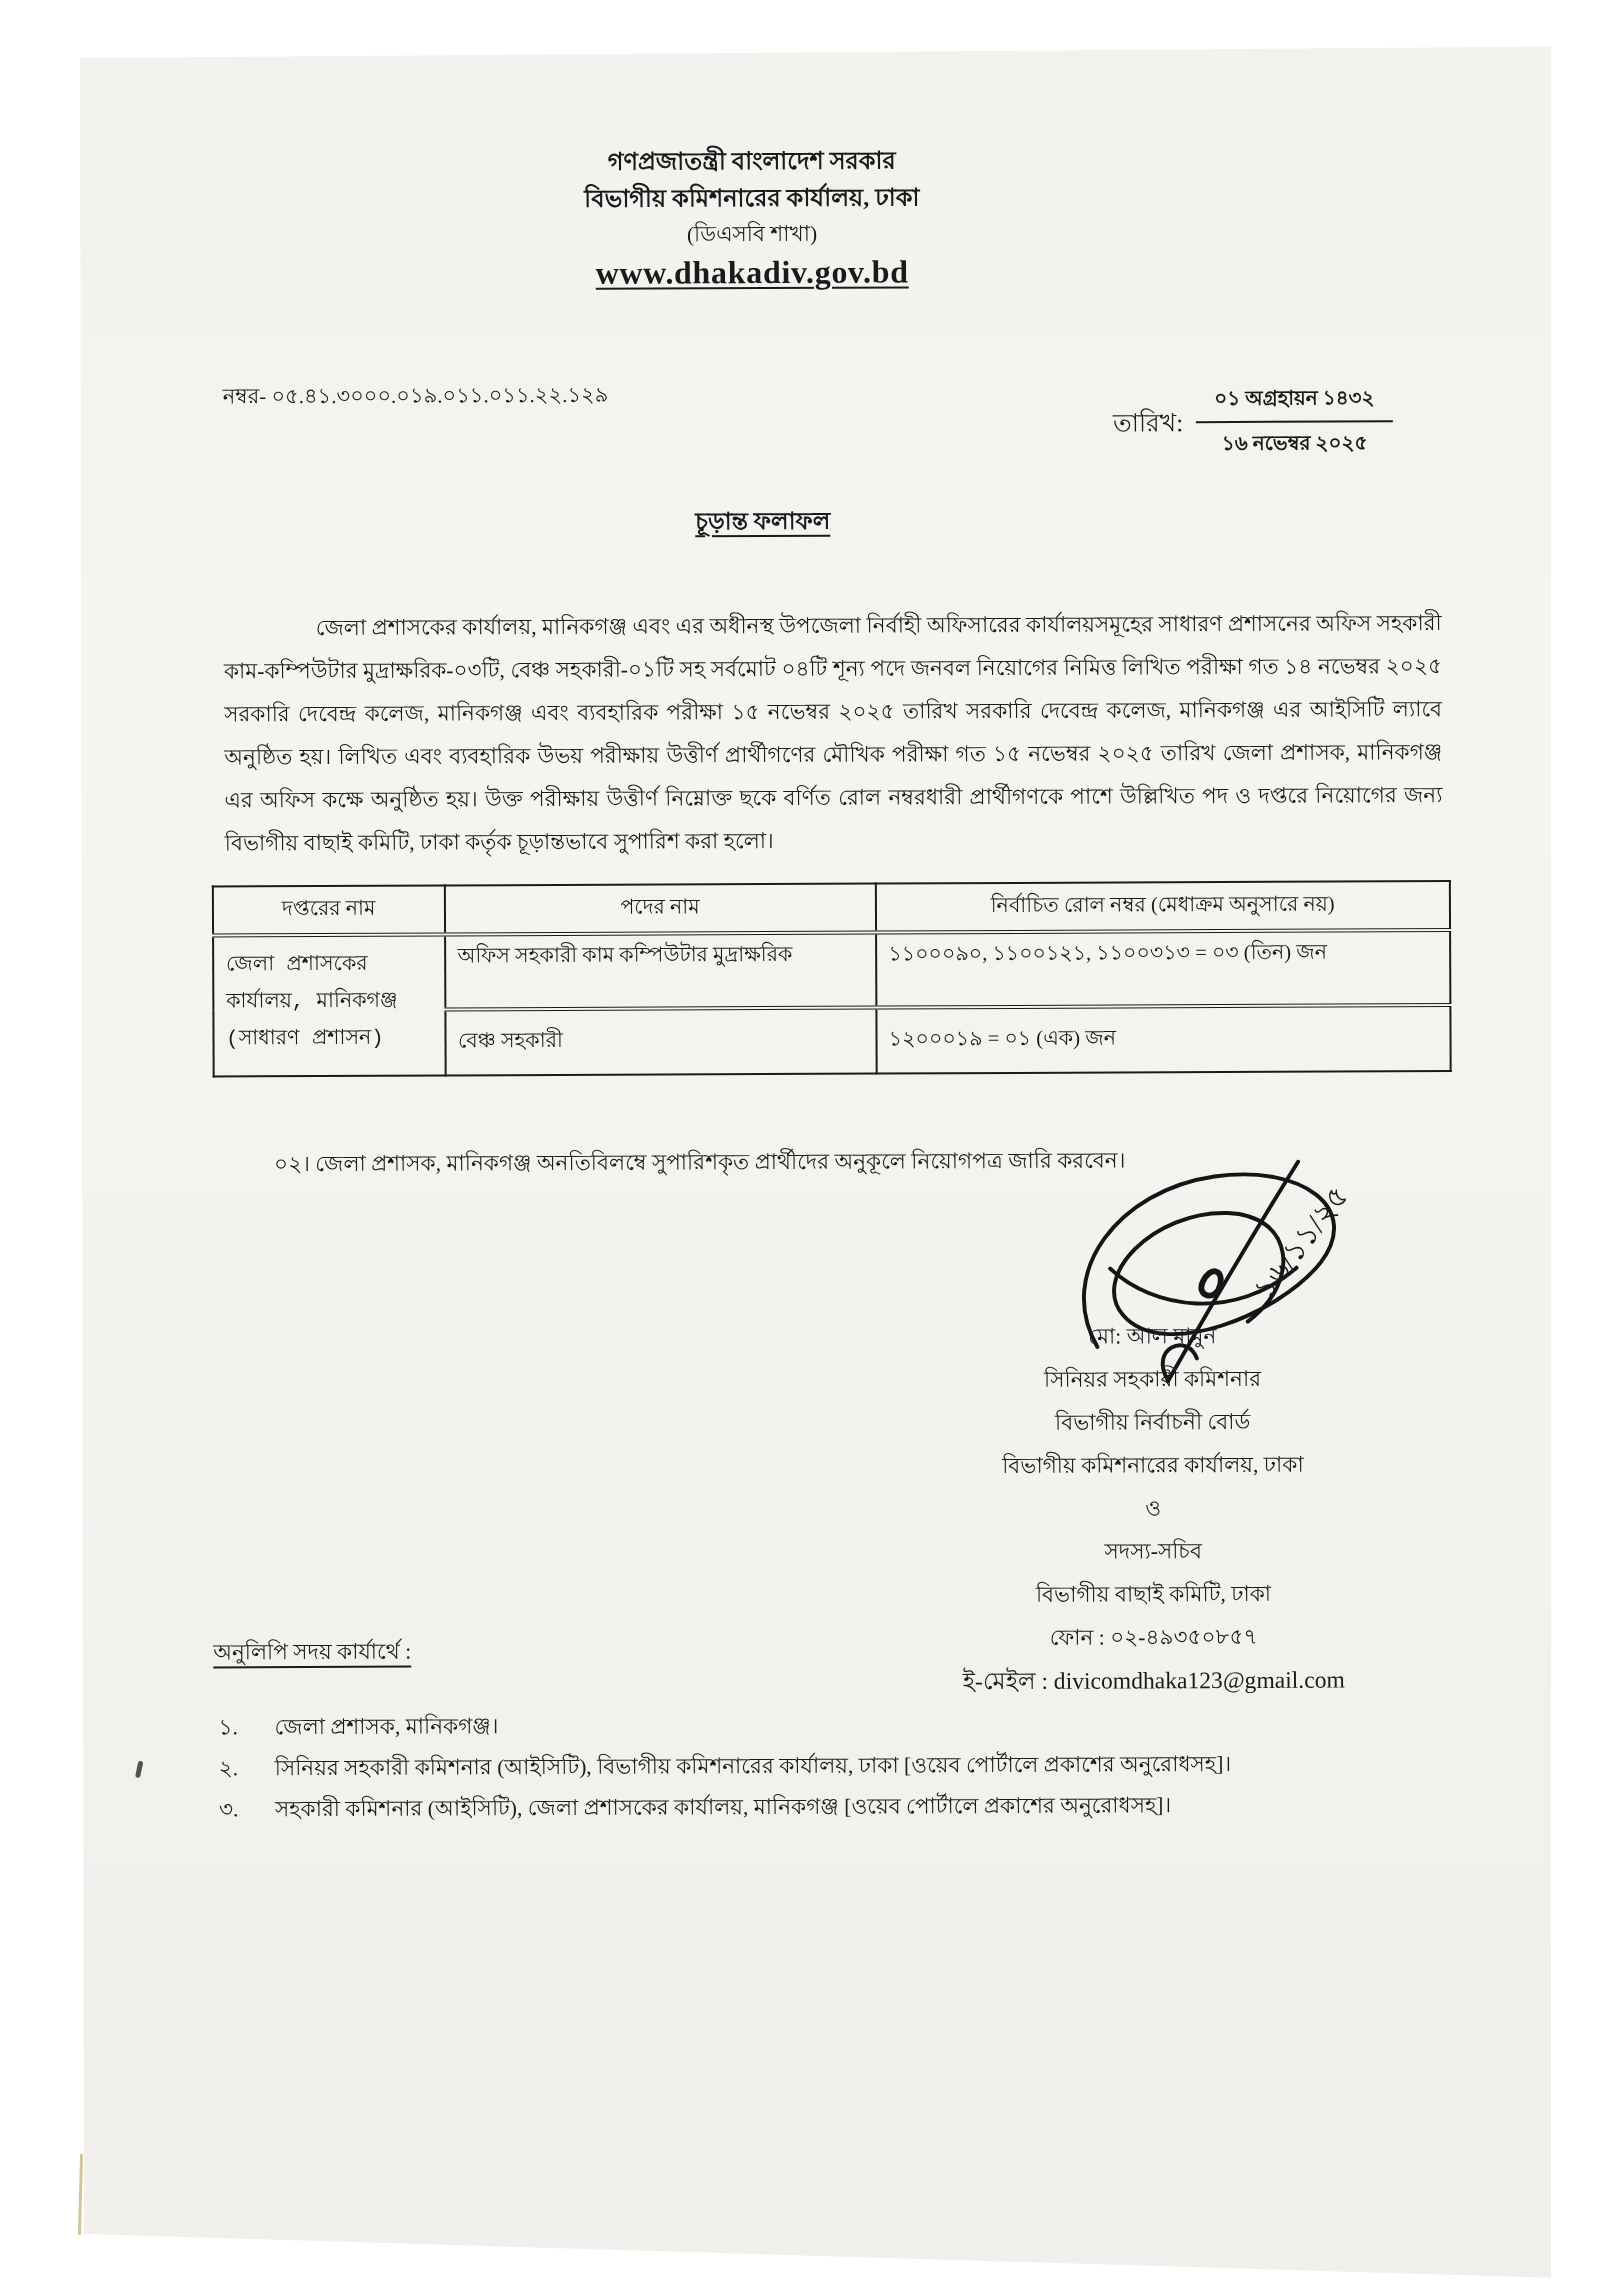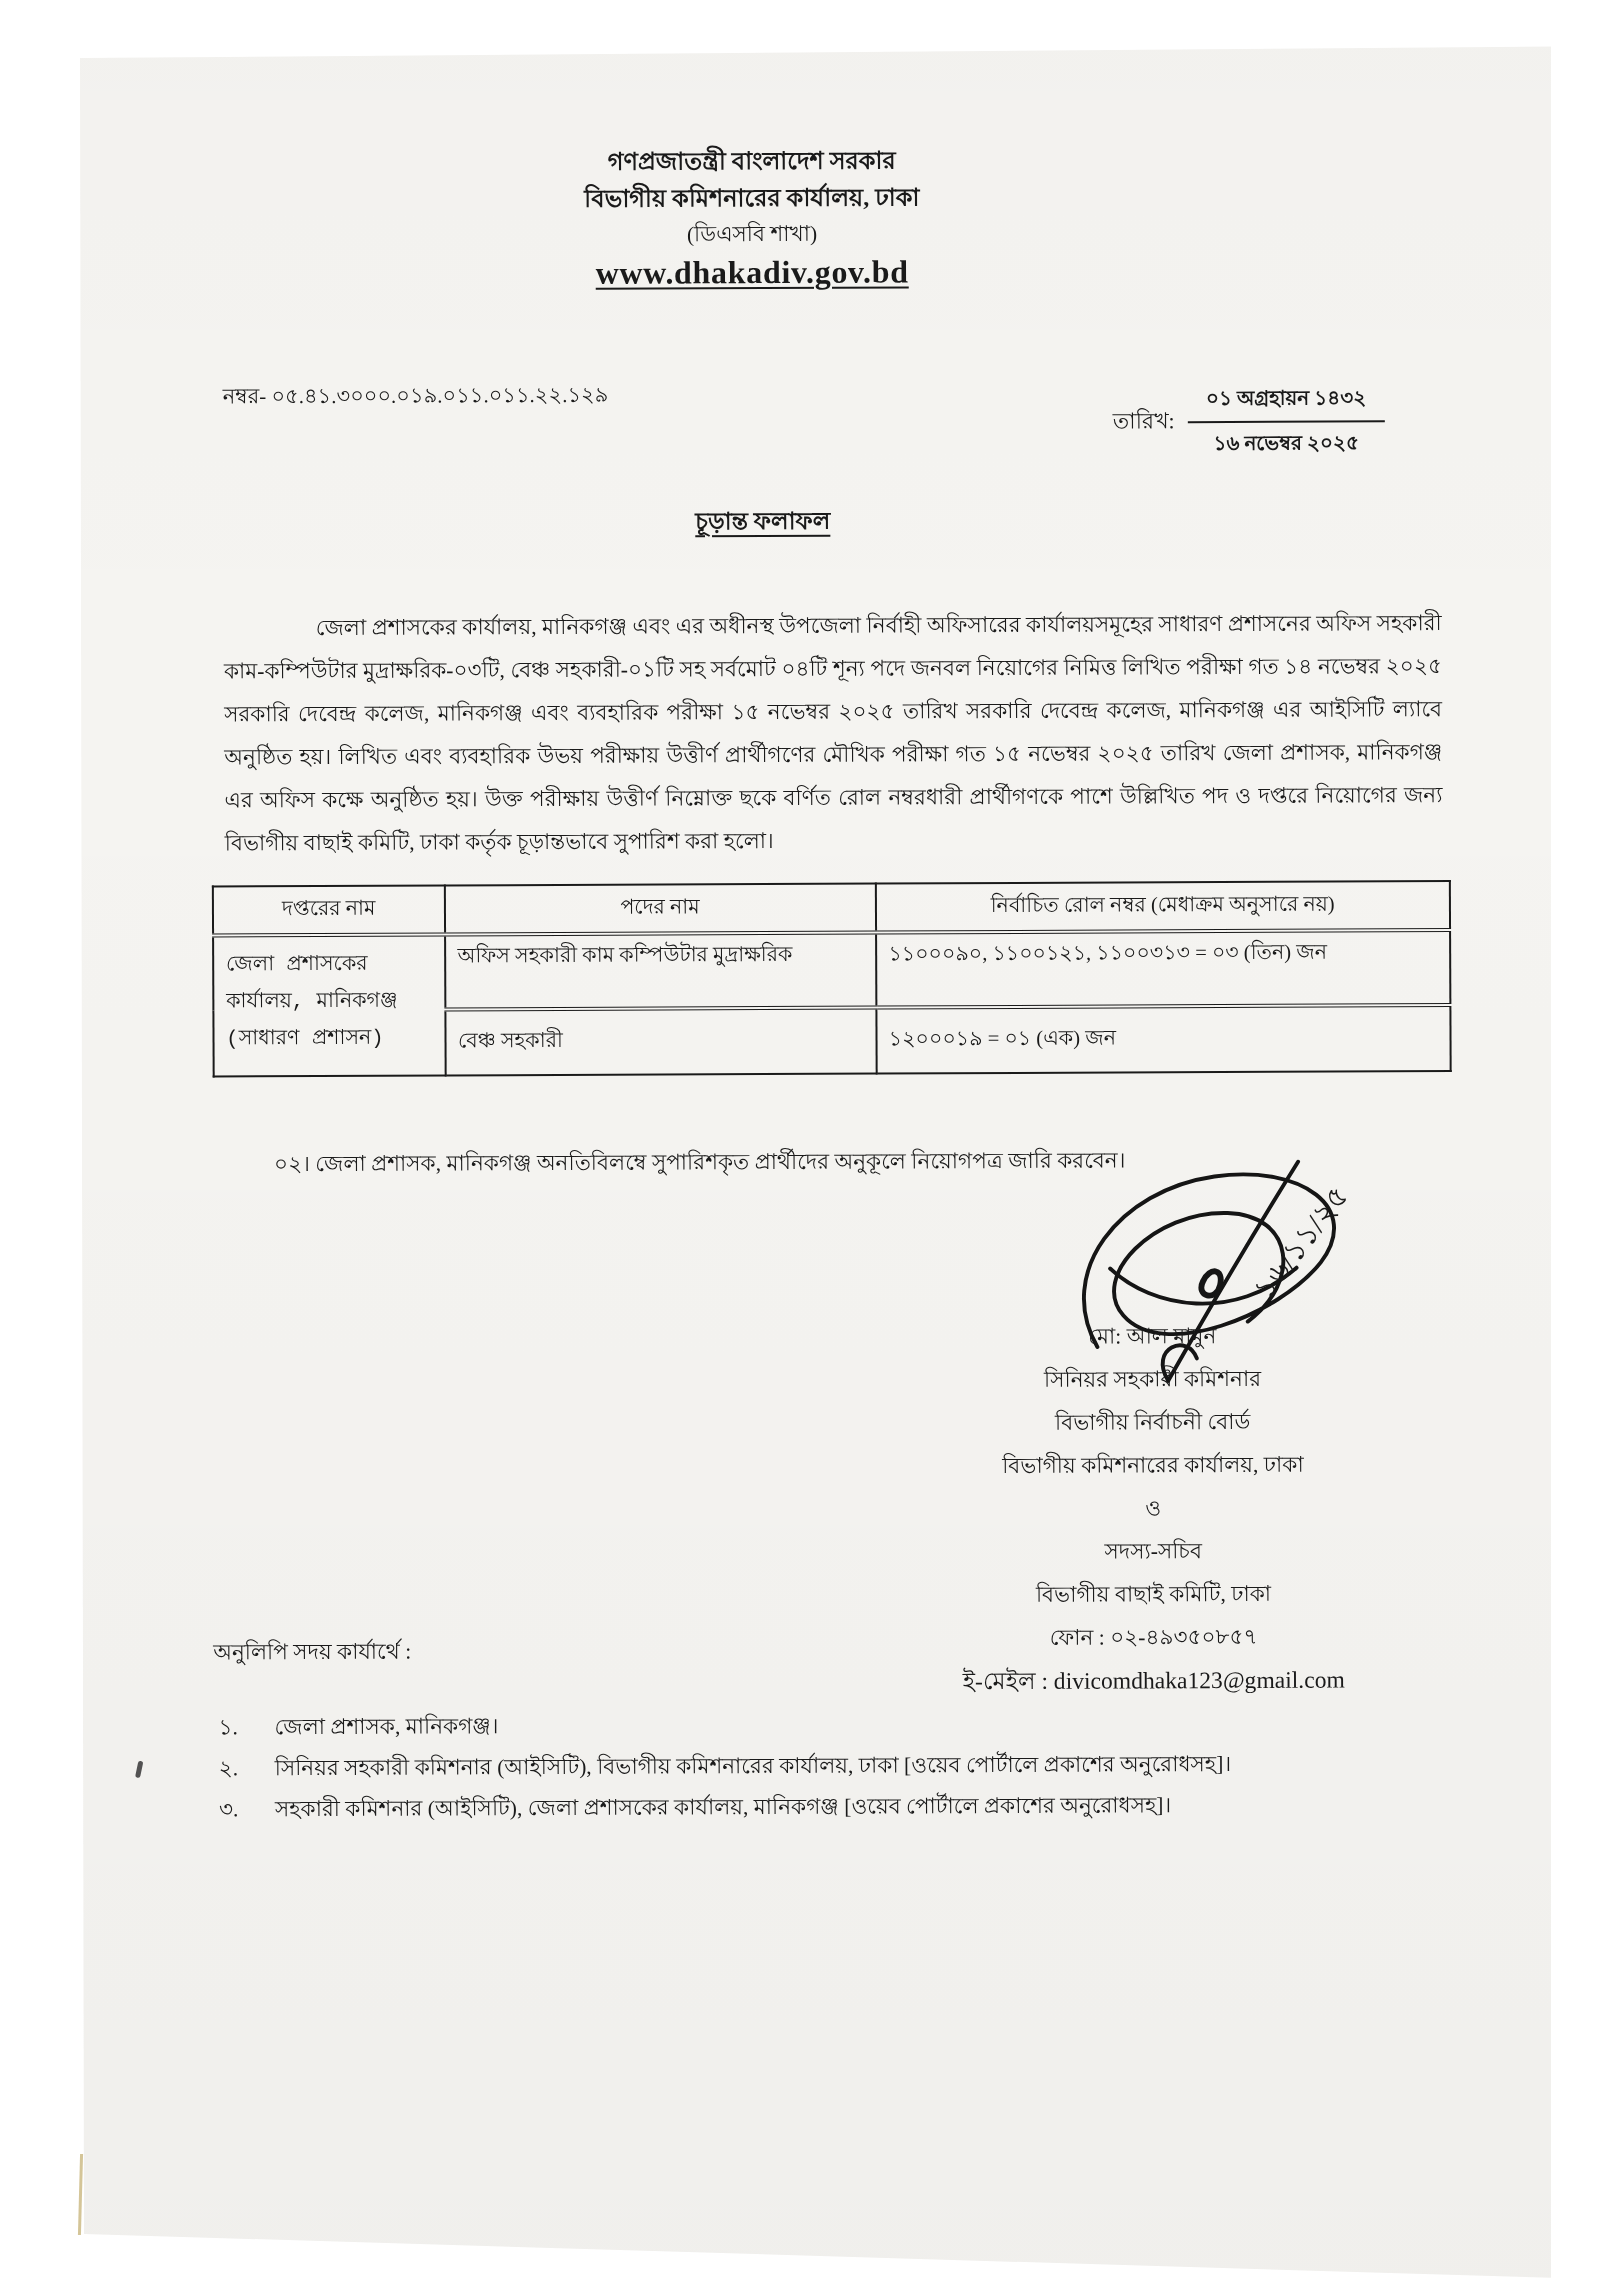--- a/index.html
+++ b/index.html
@@ -23,21 +23,21 @@
 
   .header-block { position:absolute; left:419px; top:143px; width:674px; text-align:center; }
   .header-block .h1 { font-size:24px; font-weight:bold; line-height:37px; }
   .header-block .h3 { font-size:21.6px; line-height:34px; }
   .website { font-size:32px; font-weight:bold; letter-spacing:0.7px; margin-top:2.6px;
              text-decoration:underline; text-decoration-thickness:2px; text-underline-offset:3.9px; }
 
   .memo-no { position:absolute; left:226px; top:378px; font-size:21px; }
 
   .date-block { position:absolute; left:1116px; top:385px; display:flex; gap:13px; }
-  .date-label { font-size:22px; padding-top:19.6px; }
+  .date-label { font-size:25px; padding-top:19.6px; }
   .date-stack { text-align:center; font-size:20px; font-weight:bold; }
   .date-top { padding:0 18.3px 5.2px; border-bottom:2px solid #1a1a1a; }
   .date-bottom { padding-top:5.2px; }
 
   .doc-title { position:absolute; left:615px; top:503px; width:301px; text-align:center;
                font-size:23.6px; font-weight:bold;
                text-decoration:underline; text-decoration-thickness:2px; text-underline-offset:5.9px; }
 
   .para1 { position:absolute; left:226px; top:605px; width:1218px;
            font-size:21.6px; line-height:43px; text-align:justify; text-indent:92px; }
@@ -55,21 +55,21 @@
 
   .sig-art { position:absolute; left:1018px; top:1152px; width:386px; height:249px; }
   .sig-date { position:absolute; left:1281px; top:1263px; font-size:30px; white-space:nowrap;
               transform:rotate(-52deg); transform-origin:0 100%; }
 
   .sig-block { position:absolute; left:844px; top:1317px; width:615px; text-align:center;
                font-size:21.6px; line-height:43px; }
   .sig-block .email-line { font-size:23.6px; }
 
   .cc-head { position:absolute; left:211px; top:1633px; font-size:21.6px;
-             text-decoration-thickness:2px; text-underline-offset:6.5px; }
+             text-decoration:underline; text-decoration-thickness:2px; text-underline-offset:6.5px; }
   .cc-list { position:absolute; left:216px; top:1705px; width:1309px; font-size:21.6px; }
   .cc-item { display:flex; line-height:41px; }
   .cc-item .num { width:56px; flex:0 0 56px; }
   .cc-item .txt { flex:1; }
 
   .ink-mark { position:absolute; left:134px; top:1758px; width:4.6px; height:17px;
               background:#2a2a2a; border-radius:2.6px; transform:rotate(12deg); opacity:.8; }
 </style>
 </head>
 <body>

